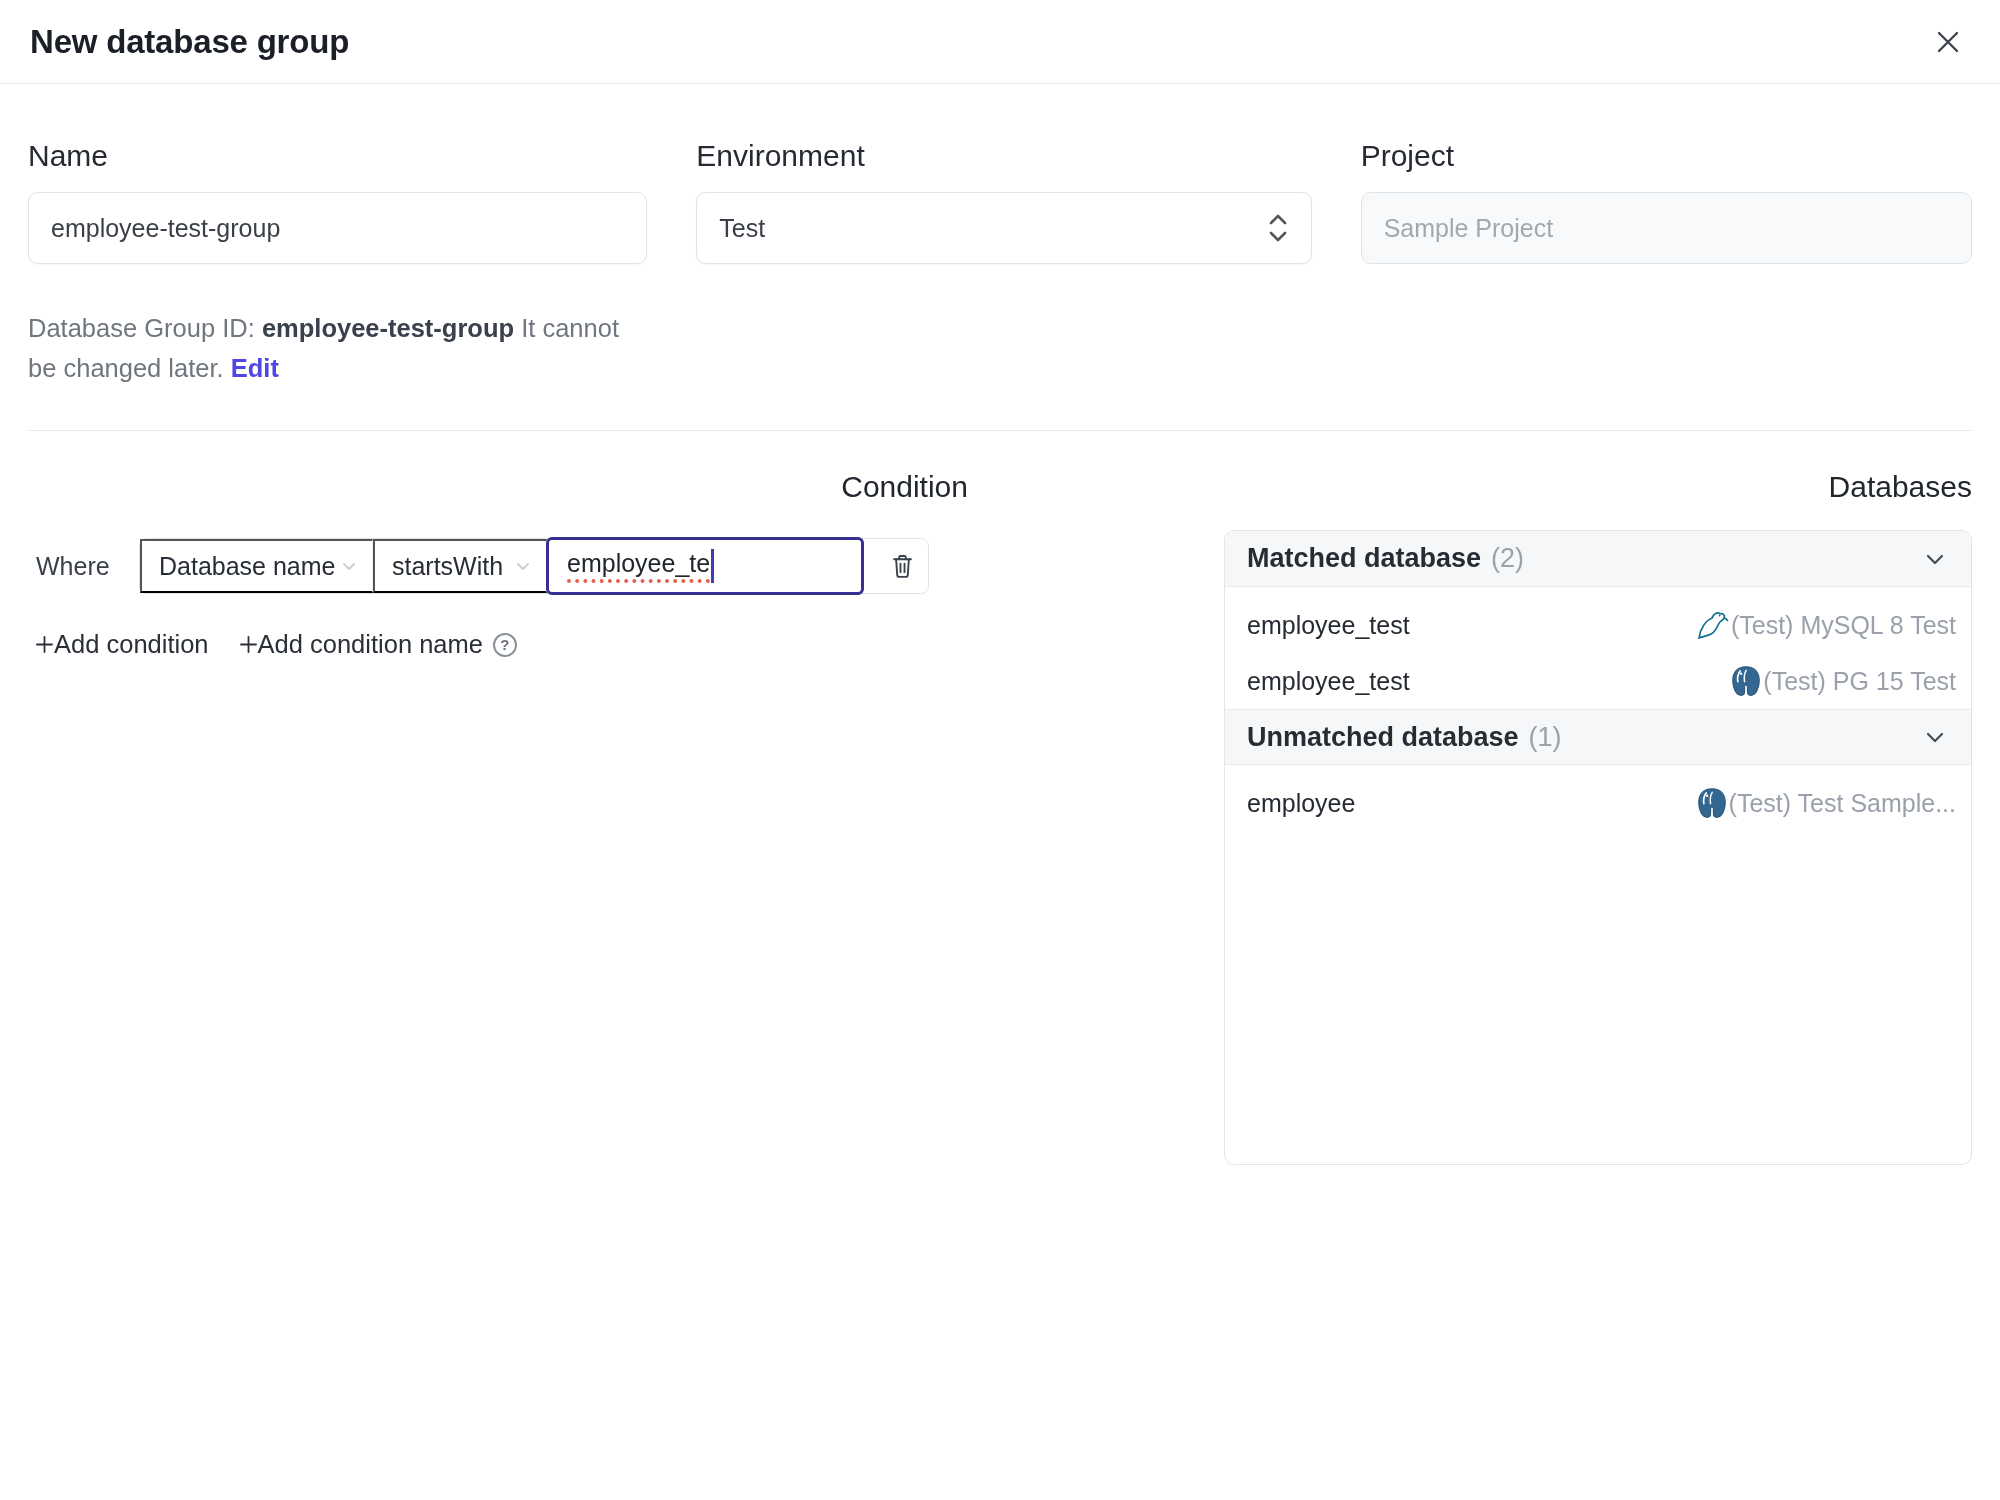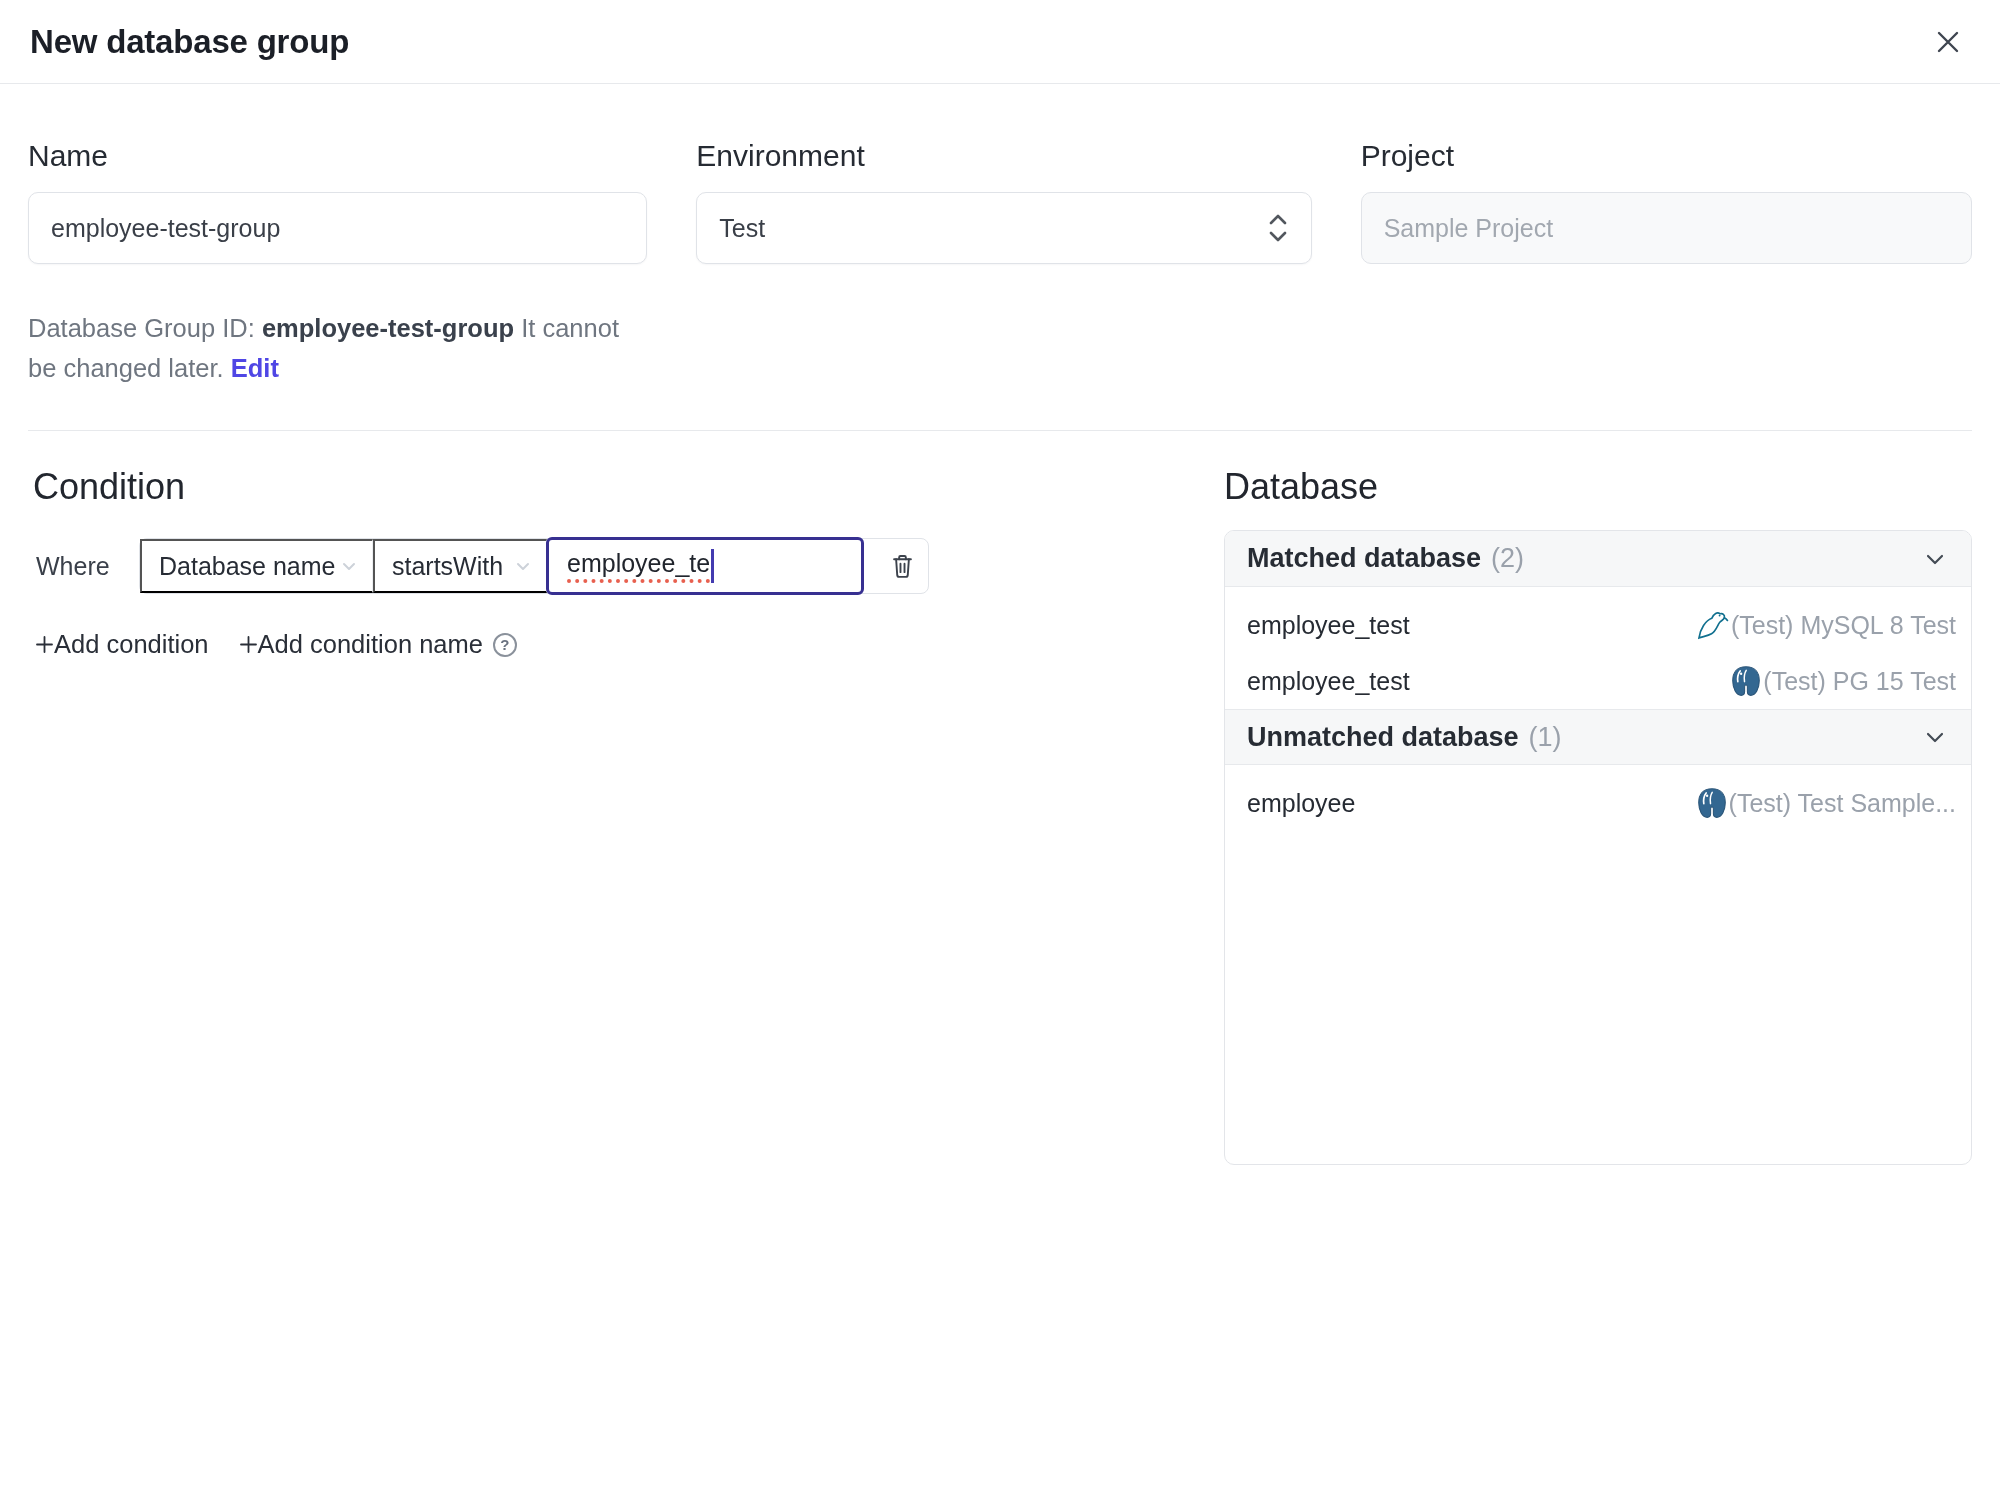--- a/index.html
+++ b/index.html
@@ -40,21 +40,21 @@
   input.field{outline:none;}
   .field.select{justify-content:space-between;cursor:pointer;}
   .field.disabled{background:#f8f9fa;color:#a2a8b0;box-shadow:none;}
   .note{max-width:648px;margin-top:44px;font-size:25.5px;line-height:40px;color:#6f7680;}
   .note .strong{color:#3a414c;font-weight:700;}
   .note .edit-link{color:var(--accent);font-weight:700;cursor:pointer;}
   
   .divider{border:none;border-top:1px solid var(--line);margin:42px 28px 0;}
   
   .main{display:flex;justify-content:space-between;align-items:flex-start;padding:0 28px;margin-top:38px;}
-  .section-heading{font-size:36px;font-weight:400;color:var(--ink);line-height:36px;}
+  .section-heading{font-size:30px;font-weight:400;color:var(--ink);line-height:36px;text-align:right;}
   
   .cond-col{width:940px;}
   .cond-col .section-heading{margin-left:5px;margin-bottom:33px;}
   .cond-row{display:flex;align-items:stretch;height:56px;}
   .where{width:111px;display:flex;align-items:center;font-size:25px;color:var(--ink-soft);padding-left:8px;}
   .cond-group{display:flex;height:56px;border:1px solid var(--border);border-radius:8px;background:#fff;}
   .seg{display:flex;align-items:center;justify-content:space-between;
     padding:0 13px 0 17px;font-size:25px;color:#272c35;border-right:1px solid #ebedf0;cursor:pointer;background:transparent;}
   .seg-factor{width:233px;}
   .seg-operator{width:174px;}
@@ -190,21 +190,21 @@
                 <path d="M9.5 2 v15 M2 9.5 h15"></path>
               </svg>
           </span>
           <span>Add condition name</span>
         </button>
         <span class="help-circle">?</span>
       </div>
     </section>
 
     <section class="db-col">
-      <h2 class="section-heading">Database</h2>
+      <h2 class="section-heading">Databases</h2>
 
       <div class="db-panel">
 
         <div class="db-header">
           <span class="hdr-title">Matched database</span>
           <span class="hdr-count">(2)</span>
           <span class="chev">
             <svg width="28" height="28" viewBox="0 0 28 28" fill="none" stroke="#444b55" stroke-width="2.2" stroke-linecap="round" stroke-linejoin="round">
                 <path d="M7 11 L14 18 L21 11"></path>
               </svg>

